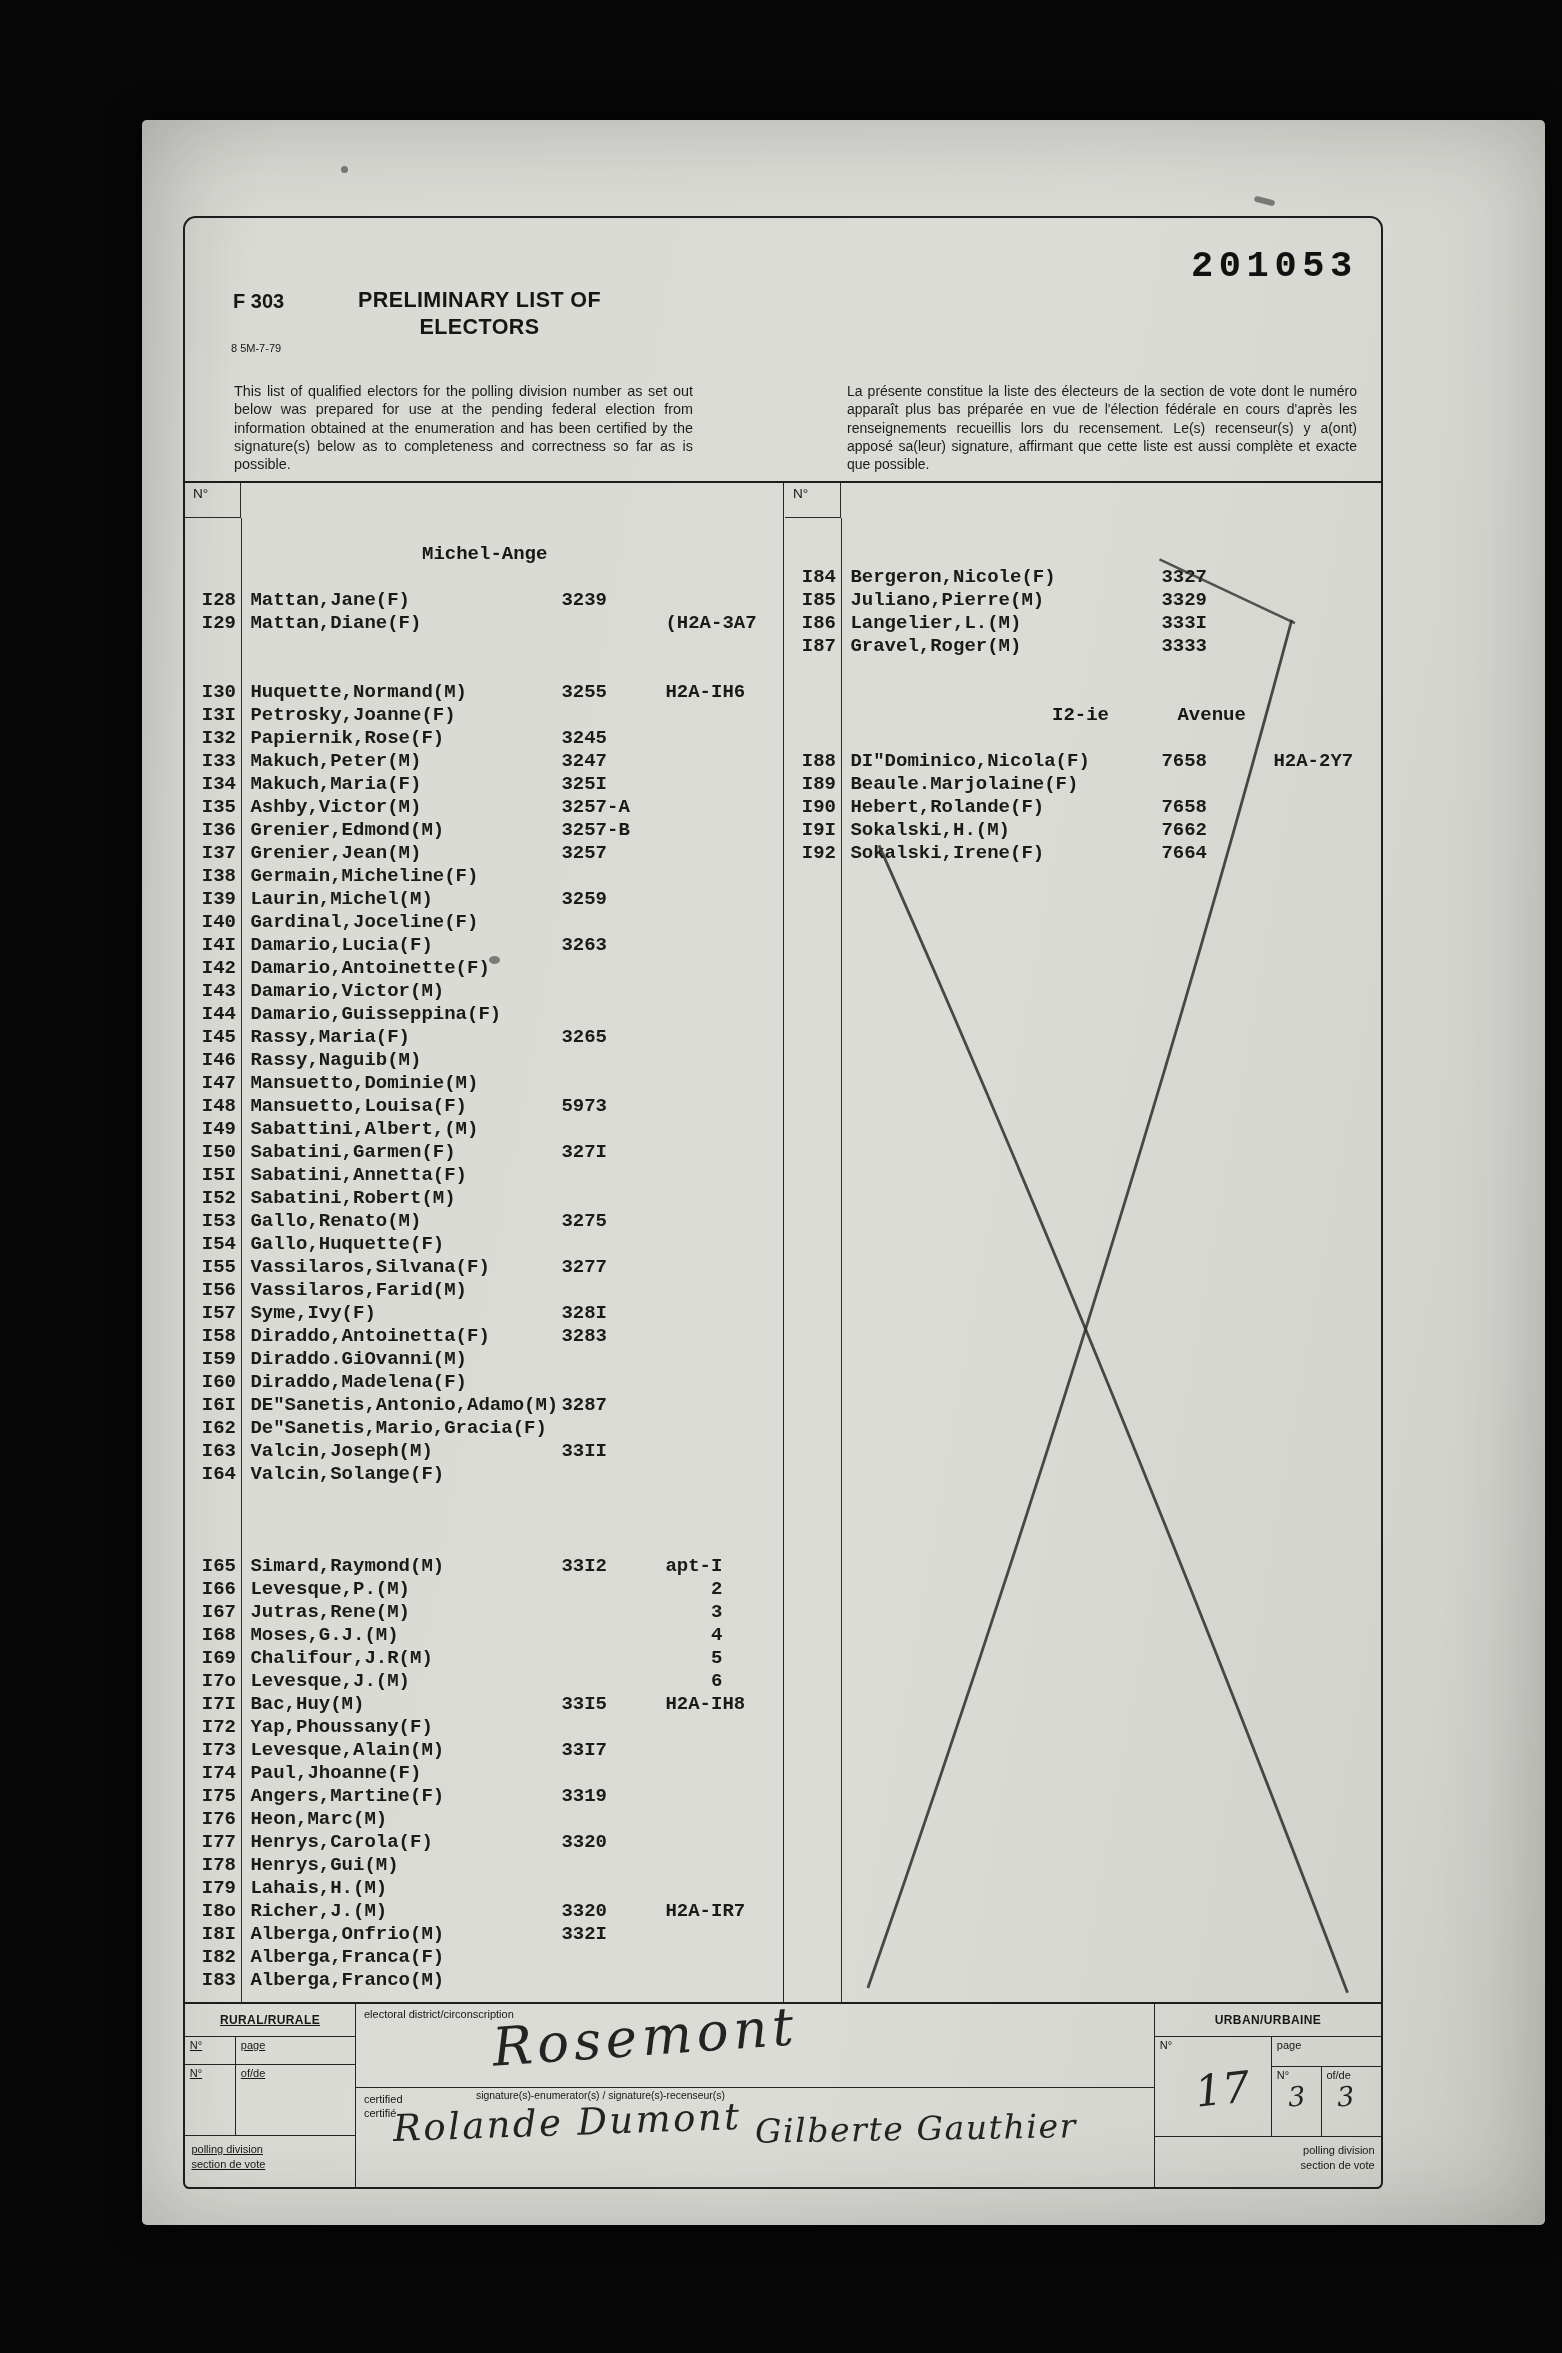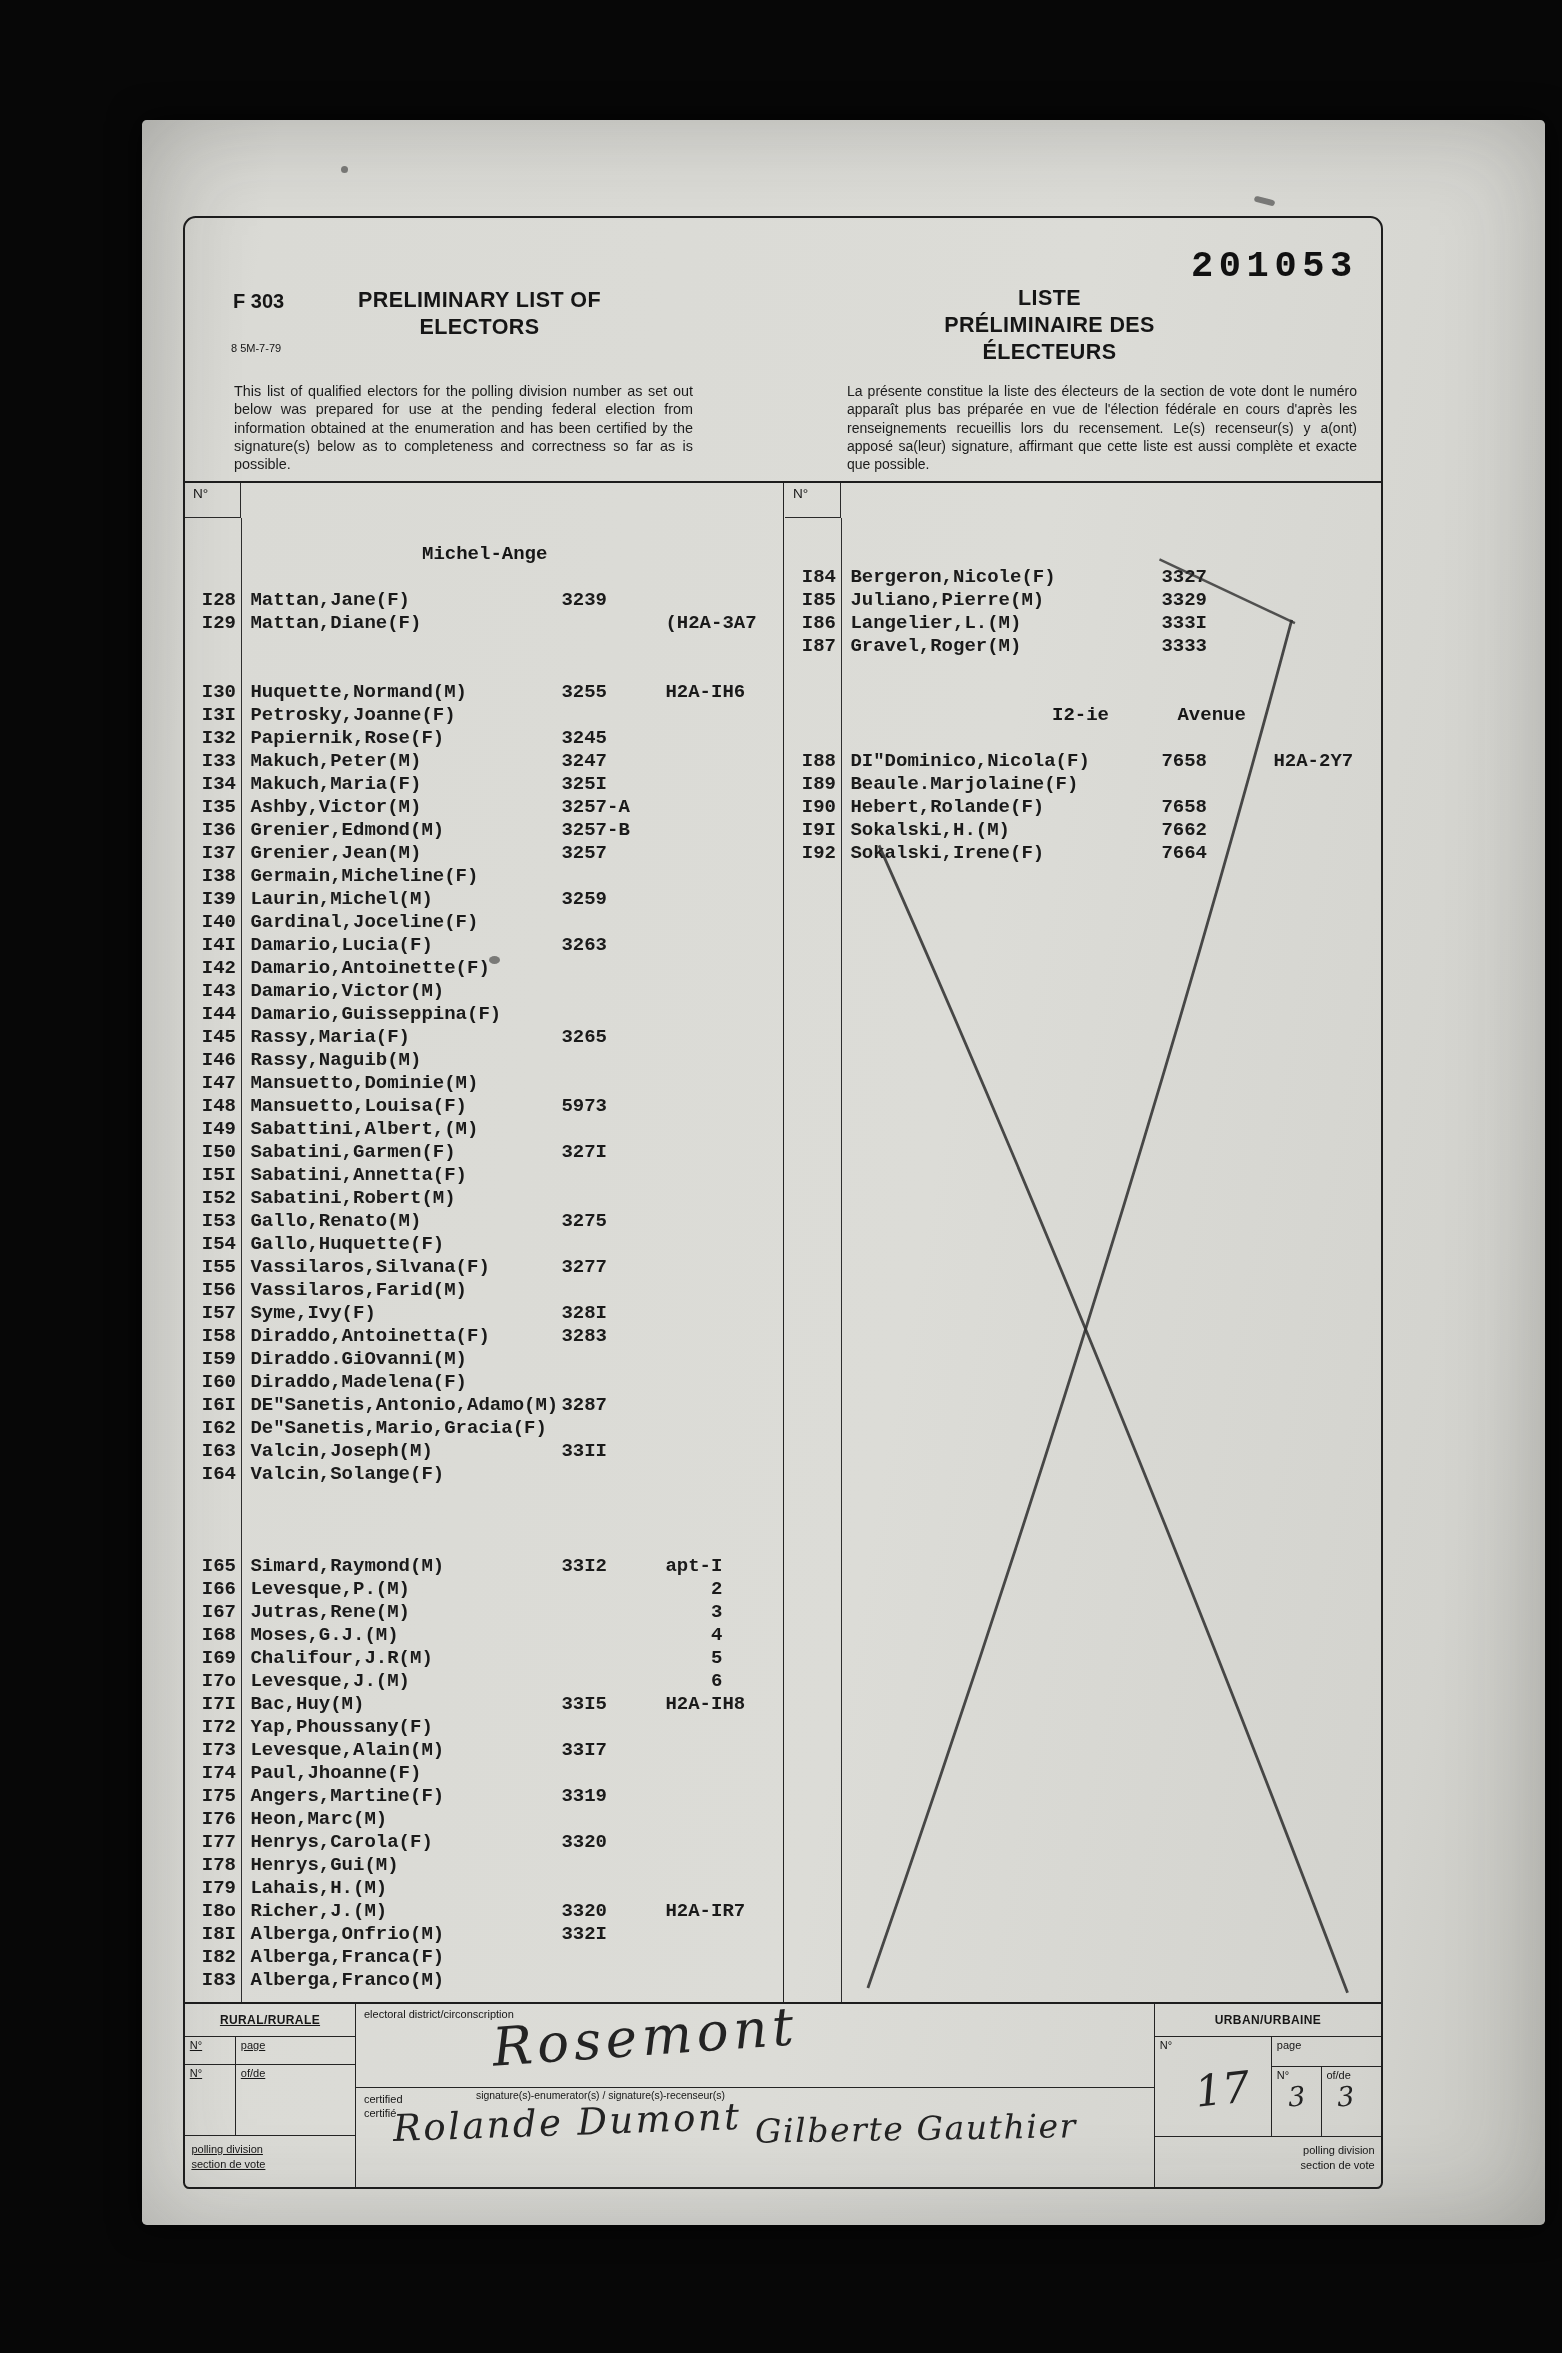--- a/index.html
+++ b/index.html
@@ -105,24 +105,20 @@
     <div class="serial">201053</div>
     <div class="form-no">F 303</div>
     <div class="form-code">8 5M-7-79</div>
 
     <div class="title-en">
       <div>PRELIMINARY LIST OF</div>
       <div>ELECTORS</div>
     </div>
 
 
-    <div class="title-fr">
-      <div>LISTE PRÉLIMINAIRE DES</div>
-      <div>ÉLECTEURS</div>
-    </div>
 
     <p class="intro intro-fr">La présente constitue la liste des électeurs de la section de vote dont le numéro apparaît plus bas préparée en vue de l'élection fédérale en cours d'après les renseignements recueillis lors du recensement. Le(s) recenseur(s) y a(ont) apposé sa(leur) signature, affirmant que cette liste est aussi complète et exacte que possible.</p>
     <p class="intro intro-en">This list of qualified electors for the polling division number as set out below was prepared for use at the pending federal election from information obtained at the enumeration and has been certified by the signature(s) below as to completeness and correctness so far as is possible.</p>
 
     <div class="list">
       <div class="col col-left">
         <div class="no-box">N°</div>
         <div class="numline"></div>
         <div class="rows">
             <div class="spacer" style="height: 23px;"></div>

